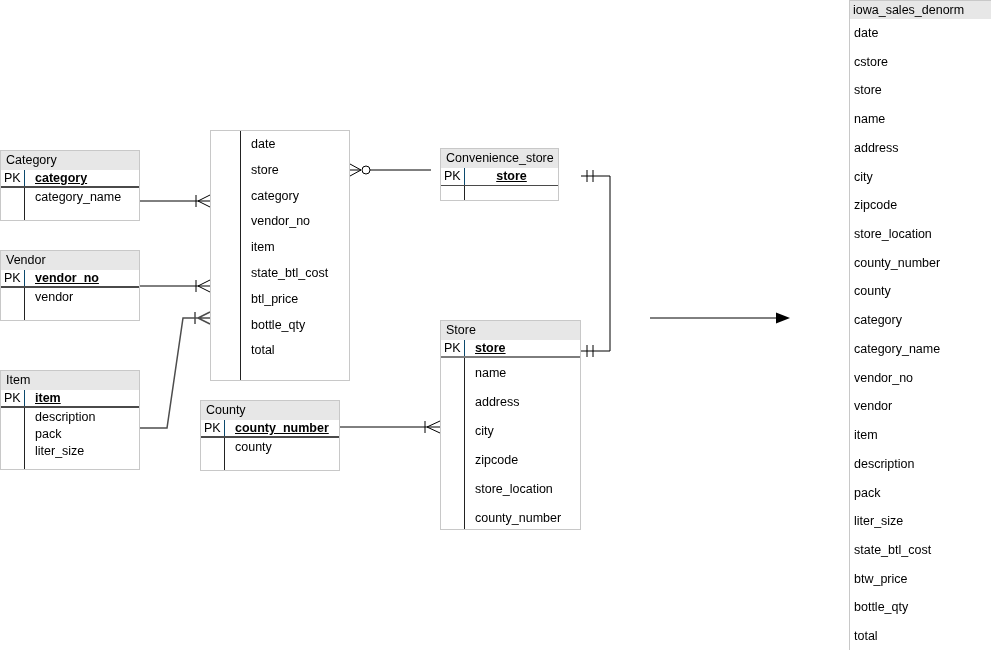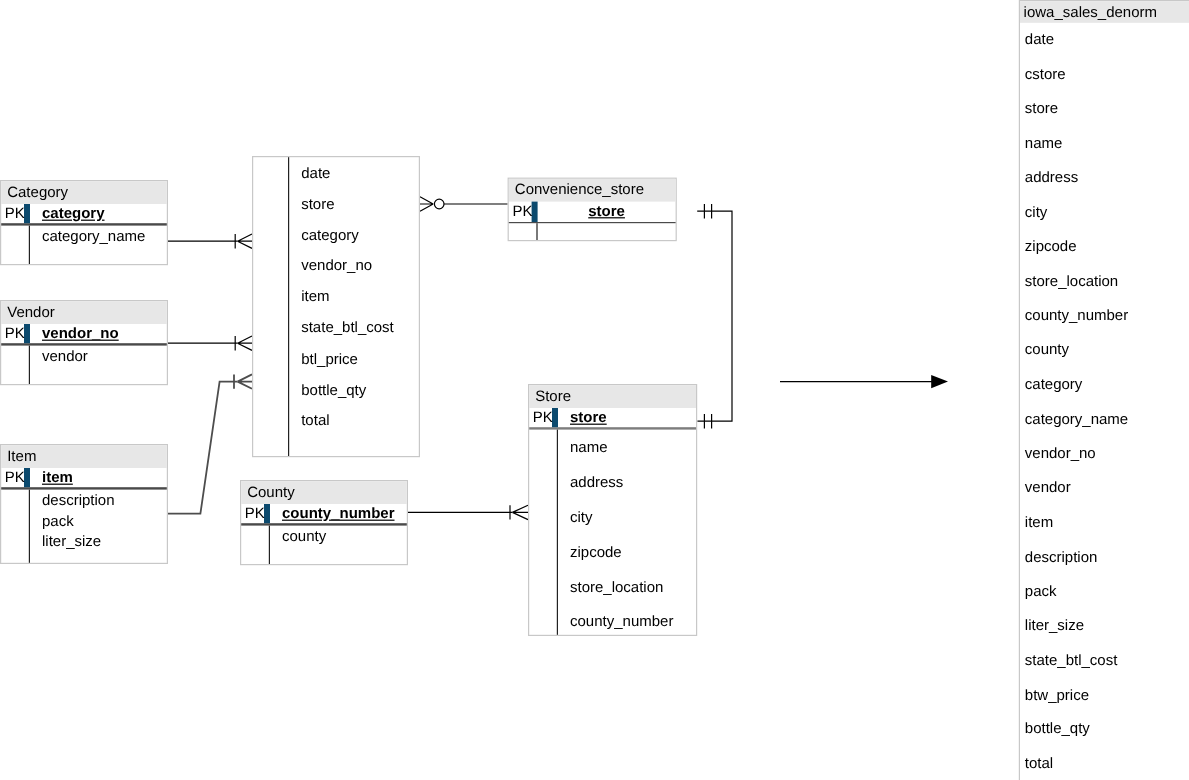--- a/index.html
+++ b/index.html
@@ -4,21 +4,21 @@
 <style>
   html,body{margin:0;padding:0;}
   body{
     width:991px;height:650px;position:relative;overflow:hidden;background:#fff;
     font-family:"Liberation Sans",sans-serif;font-size:12.5px;color:#000;
   }
   #wires{position:absolute;left:0;top:0;width:991px;height:650px;pointer-events:none;}
   .entity{position:absolute;background:#fff;border:1px solid #c8c8c8;box-sizing:border-box;display:flex;flex-direction:column;}
   .entity-header{background:#e7e7e7;height:19px;line-height:19px;padding:0 5px;flex:0 0 auto;white-space:nowrap;overflow:hidden;}
   .pk-row{display:flex;height:18px;border-bottom:2px solid #4a4a4a;flex:0 0 auto;box-sizing:border-box;}
-  .pk-cell{width:24px;flex:0 0 auto;border-right:5px solid #0c4a6e;line-height:16px;padding-left:3px;box-sizing:border-box;}
+  .pk-cell{width:24px;flex:0 0 auto;border-right:1px solid #0c4a6e;line-height:16px;padding-left:3px;box-sizing:border-box;}
   .pk-field{flex:1;font-weight:bold;text-decoration:underline;line-height:16px;padding-left:10px;white-space:nowrap;}
   .pk-field.center{text-align:center;padding-left:0;}
   .entity-body{display:flex;flex:1;min-height:0;}
   .gutter{width:24px;flex:0 0 auto;border-right:1px solid #222;box-sizing:border-box;}
   .gutter.wide{width:30px;}
   .fields{flex:1;padding-left:10px;padding-top:1px;overflow:hidden;}
   .field-row{line-height:17px;white-space:nowrap;}
   .e-sales .field-row{line-height:25.8px;}
   .e-store .field-row{line-height:29px;}
   .e-denorm .entity-header{height:18px;line-height:18px;padding:0 3px;}
@@ -133,21 +133,21 @@
     <div class="pk-field">county_number</div>
   </div>
   <div class="entity-body">
     <div class="gutter"></div>
     <div class="fields">
       <div class="field-row">county</div>
     </div>
   </div>
 </div>
 
-<div class="entity" style="left:423px;top:148px;width:141px;height:53px;">
+<div class="entity" style="left:440px;top:148px;width:119px;height:53px;">
   <div class="entity-header">Convenience_store</div>
   <div class="pk-row" style="border-bottom-width:1.5px;">
     <div class="pk-cell">PK</div>
     <div class="pk-field center">store</div>
   </div>
   <div class="entity-body">
     <div class="gutter"></div>
     <div class="fields"></div>
   </div>
 </div>

